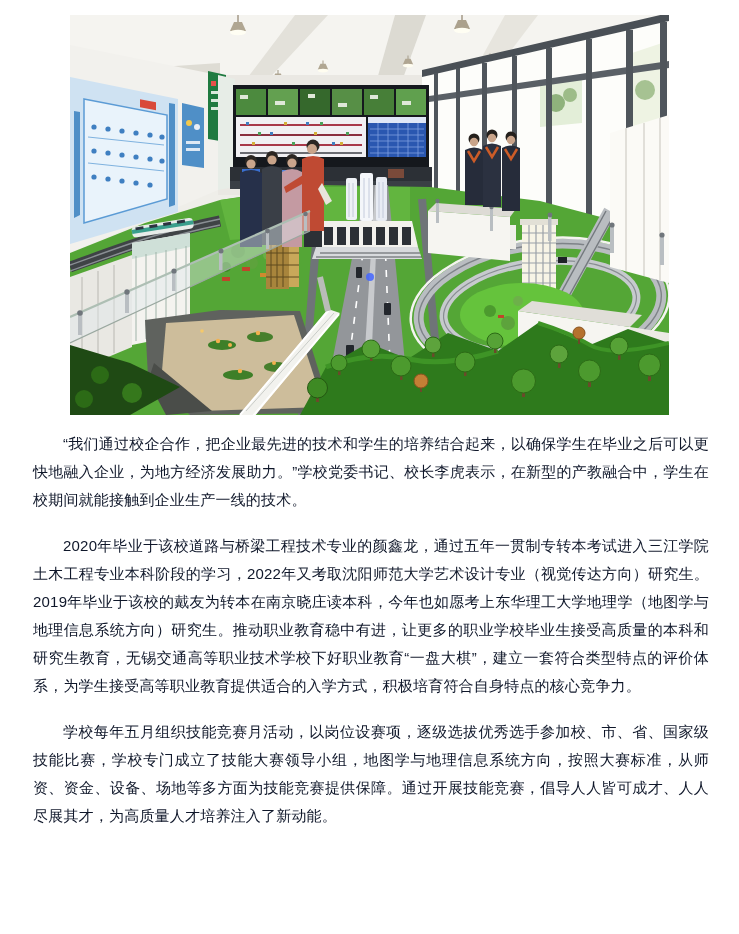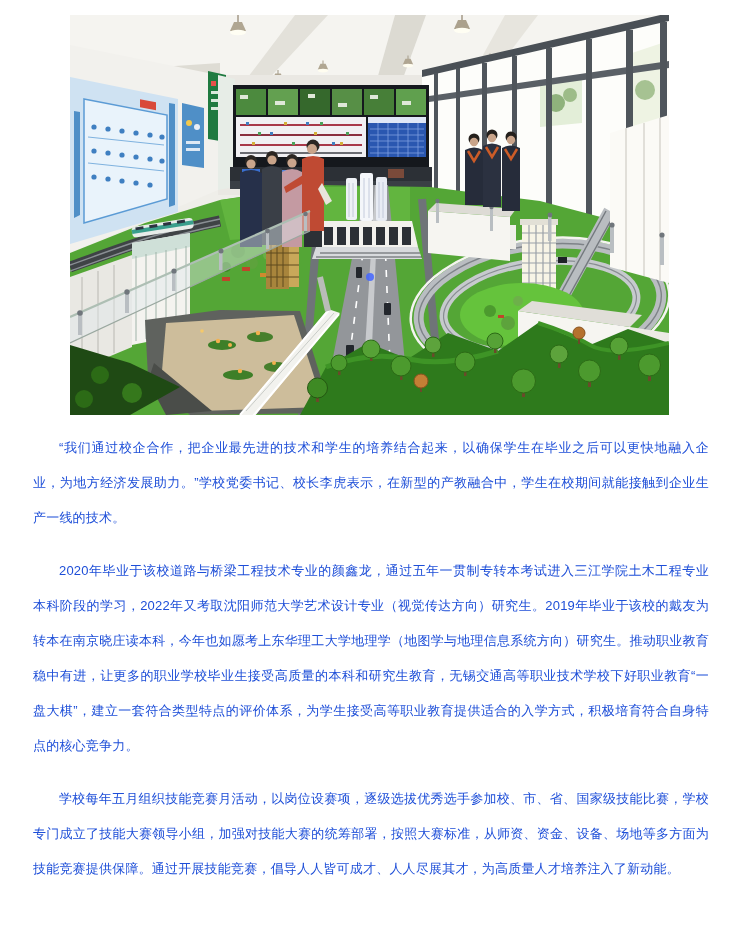--- a/index.html
+++ b/index.html
@@ -16,23 +16,23 @@
     overflow:hidden;
     background:#e9e7e2;
   }
   .photo-wrap svg{display:block;}
   .article{
     position:absolute;left:33px;top:430px;
     width:676px;
   }
   .para{
     margin:0 0 18px 0;
-    font-size:13px;
-    line-height:35px;
-    color:#1d4ed8;
+    font-size:15px;
+    line-height:28px;
+    color:#0f172a;
     text-indent:2em;
     text-align:justify;
     letter-spacing:0.2px;
   }
 </style>
 </head>
 <body>
 
 <div class="page">
 
@@ -591,16 +591,16 @@
             <circle cx="235.5" cy="199" r="2.3" fill="#70767c"></circle>
         </g>
       </g>
 
     </svg>
   </figure>
 
   <div class="article">
     <p class="para">“我们通过校企合作，把企业最先进的技术和学生的培养结合起来，以确保学生在毕业之后可以更快地融入企业，为地方经济发展助力。”学校党委书记、校长李虎表示，在新型的产教融合中，学生在校期间就能接触到企业生产一线的技术。</p>
     <p class="para">2020年毕业于该校道路与桥梁工程技术专业的颜鑫龙，通过五年一贯制专转本考试进入三江学院土木工程专业本科阶段的学习，2022年又考取沈阳师范大学艺术设计专业（视觉传达方向）研究生。2019年毕业于该校的戴友为转本在南京晓庄读本科，今年也如愿考上东华理工大学地理学（地图学与地理信息系统方向）研究生。推动职业教育稳中有进，让更多的职业学校毕业生接受高质量的本科和研究生教育，无锡交通高等职业技术学校下好职业教育“一盘大棋”，建立一套符合类型特点的评价体系，为学生接受高等职业教育提供适合的入学方式，积极培育符合自身特点的核心竞争力。</p>
-    <p class="para">学校每年五月组织技能竞赛月活动，以岗位设赛项，逐级选拔优秀选手参加校、市、省、国家级技能比赛，学校专门成立了技能大赛领导小组，加强对技能大赛的统筹部署，按照大赛标准，从师资、资金、设备、场地等多方面为技能竞赛提供保障。通过开展技能竞赛，倡导人人皆可成才、人人尽展其才，为高质量人才培养注入了新动能。</p>
+    <p class="para">学校每年五月组织技能竞赛月活动，以岗位设赛项，逐级选拔优秀选手参加校、市、省、国家级技能比赛，学校专门成立了技能大赛领导小组，地图学与地理信息系统方向，按照大赛标准，从师资、资金、设备、场地等多方面为技能竞赛提供保障。通过开展技能竞赛，倡导人人皆可成才、人人尽展其才，为高质量人才培养注入了新动能。</p>
   </div>
 
 </div>
 
 </body></html>

